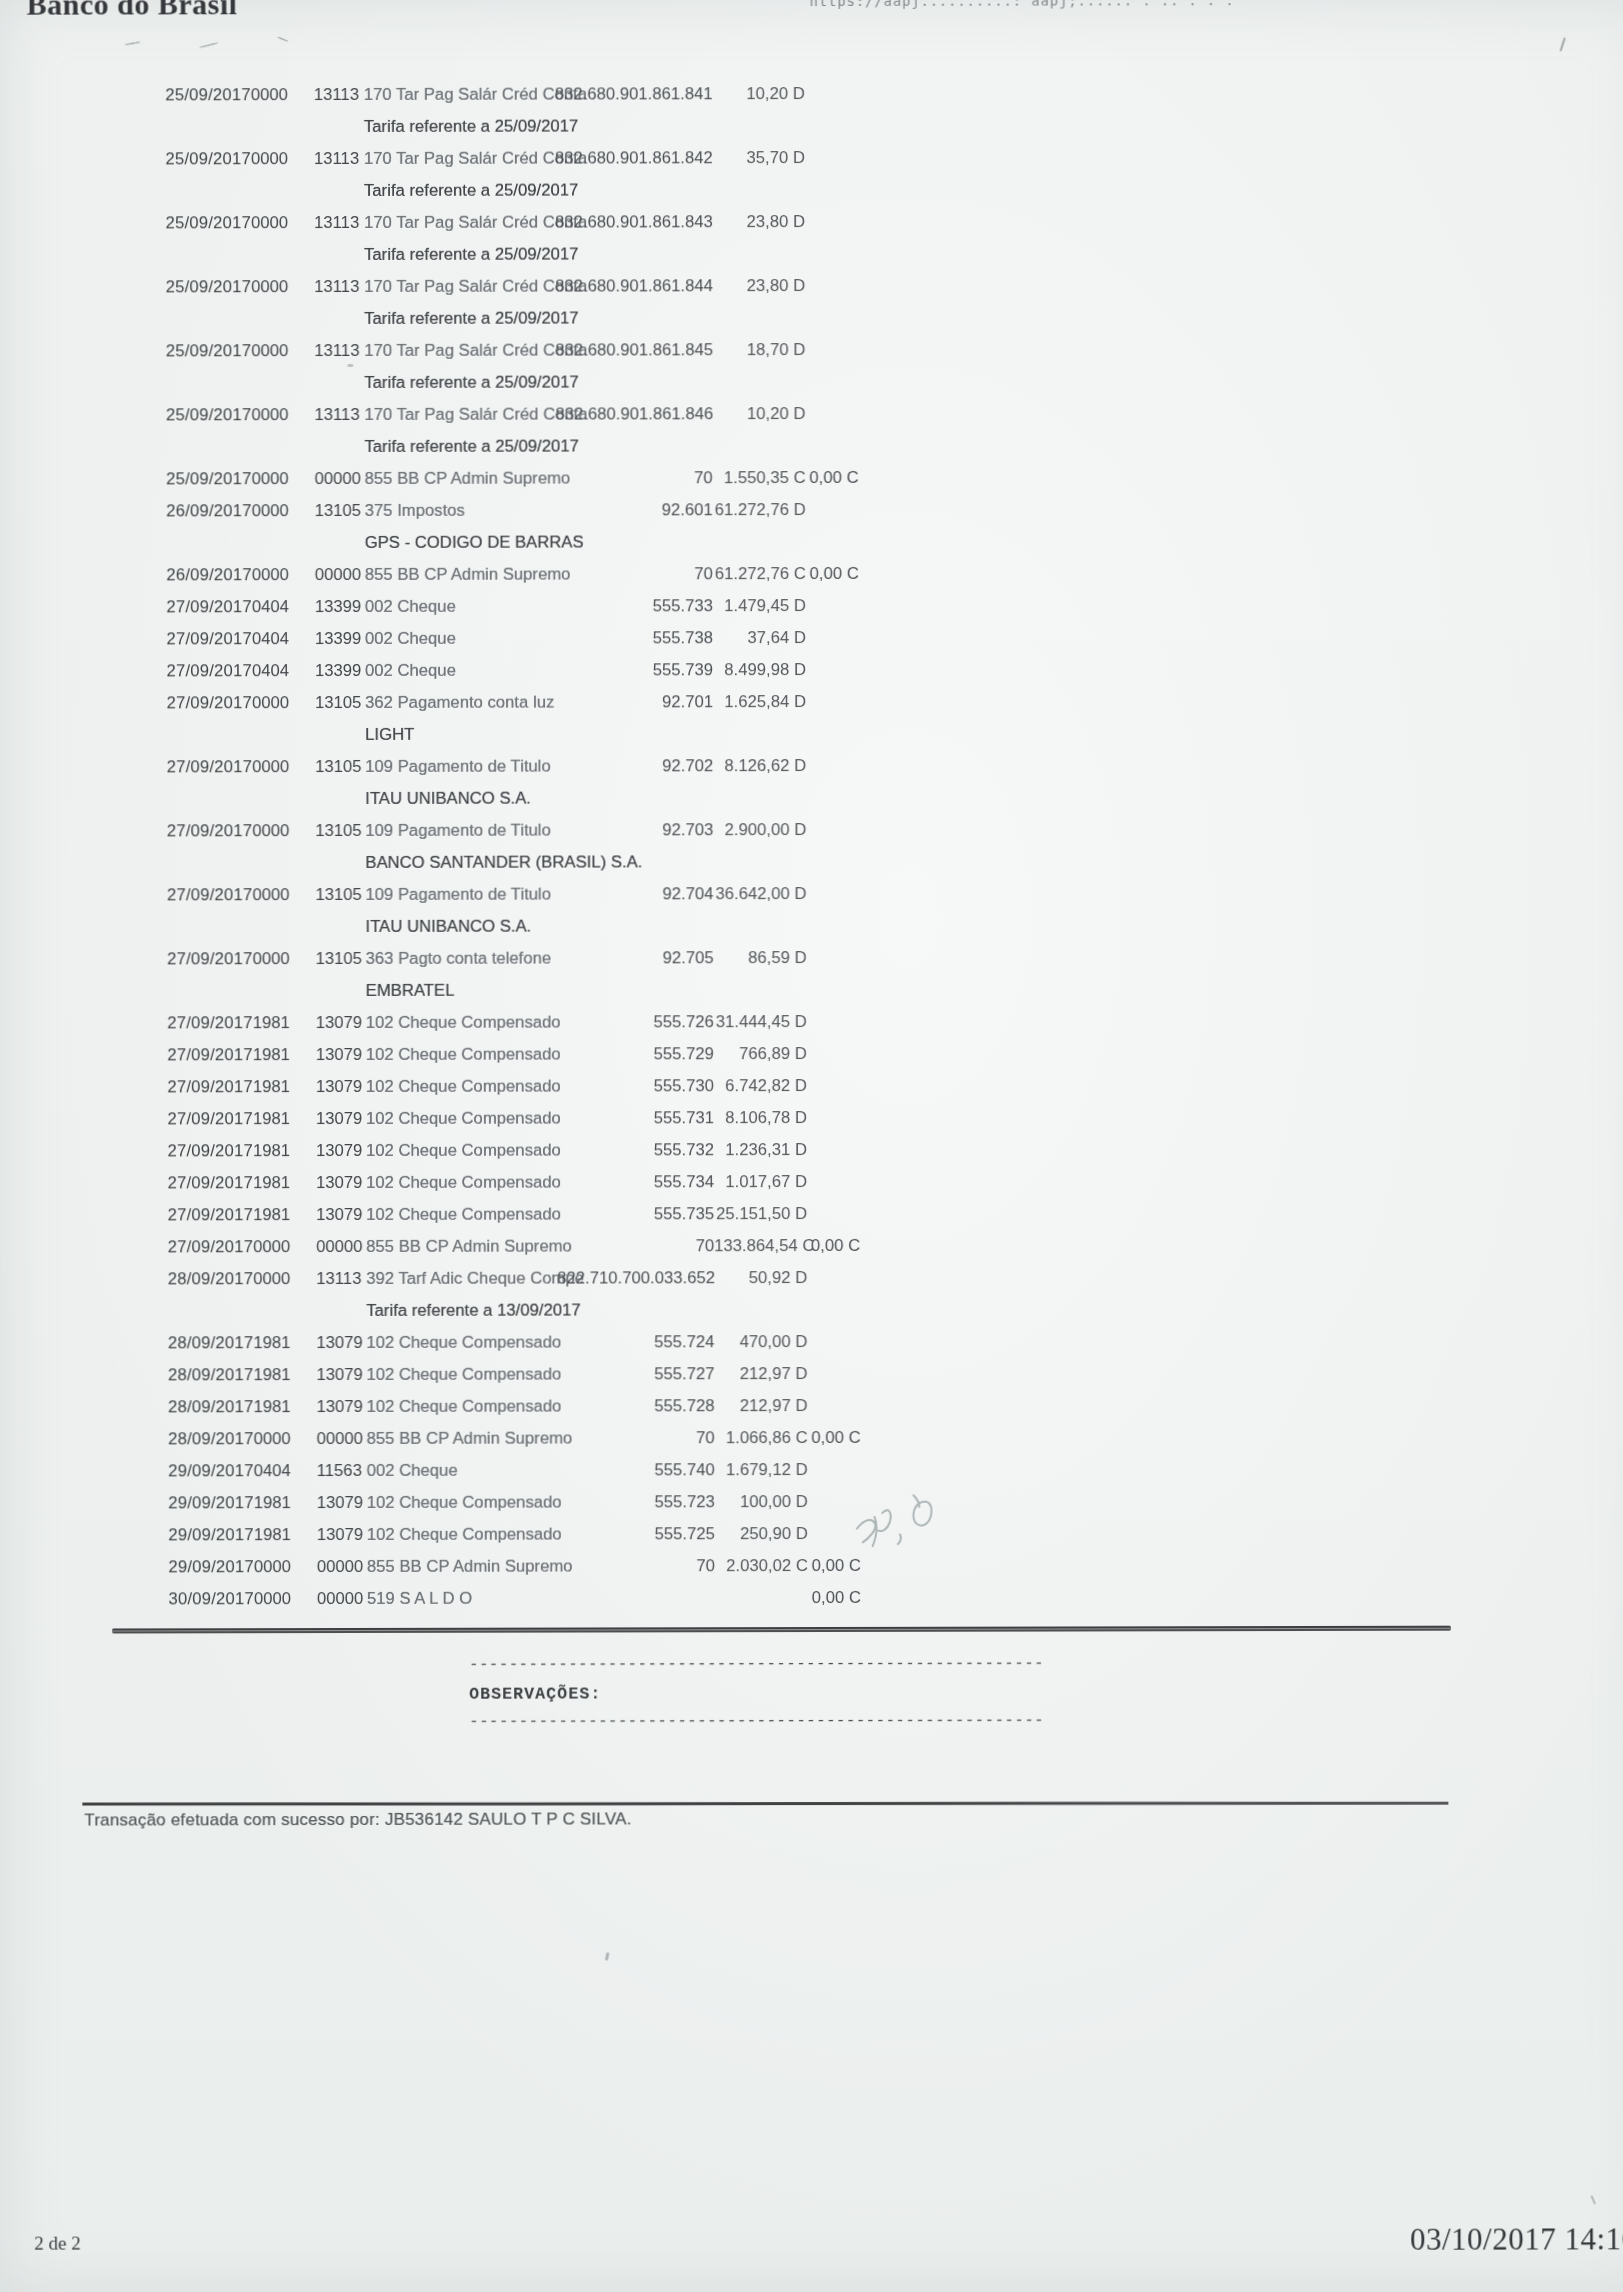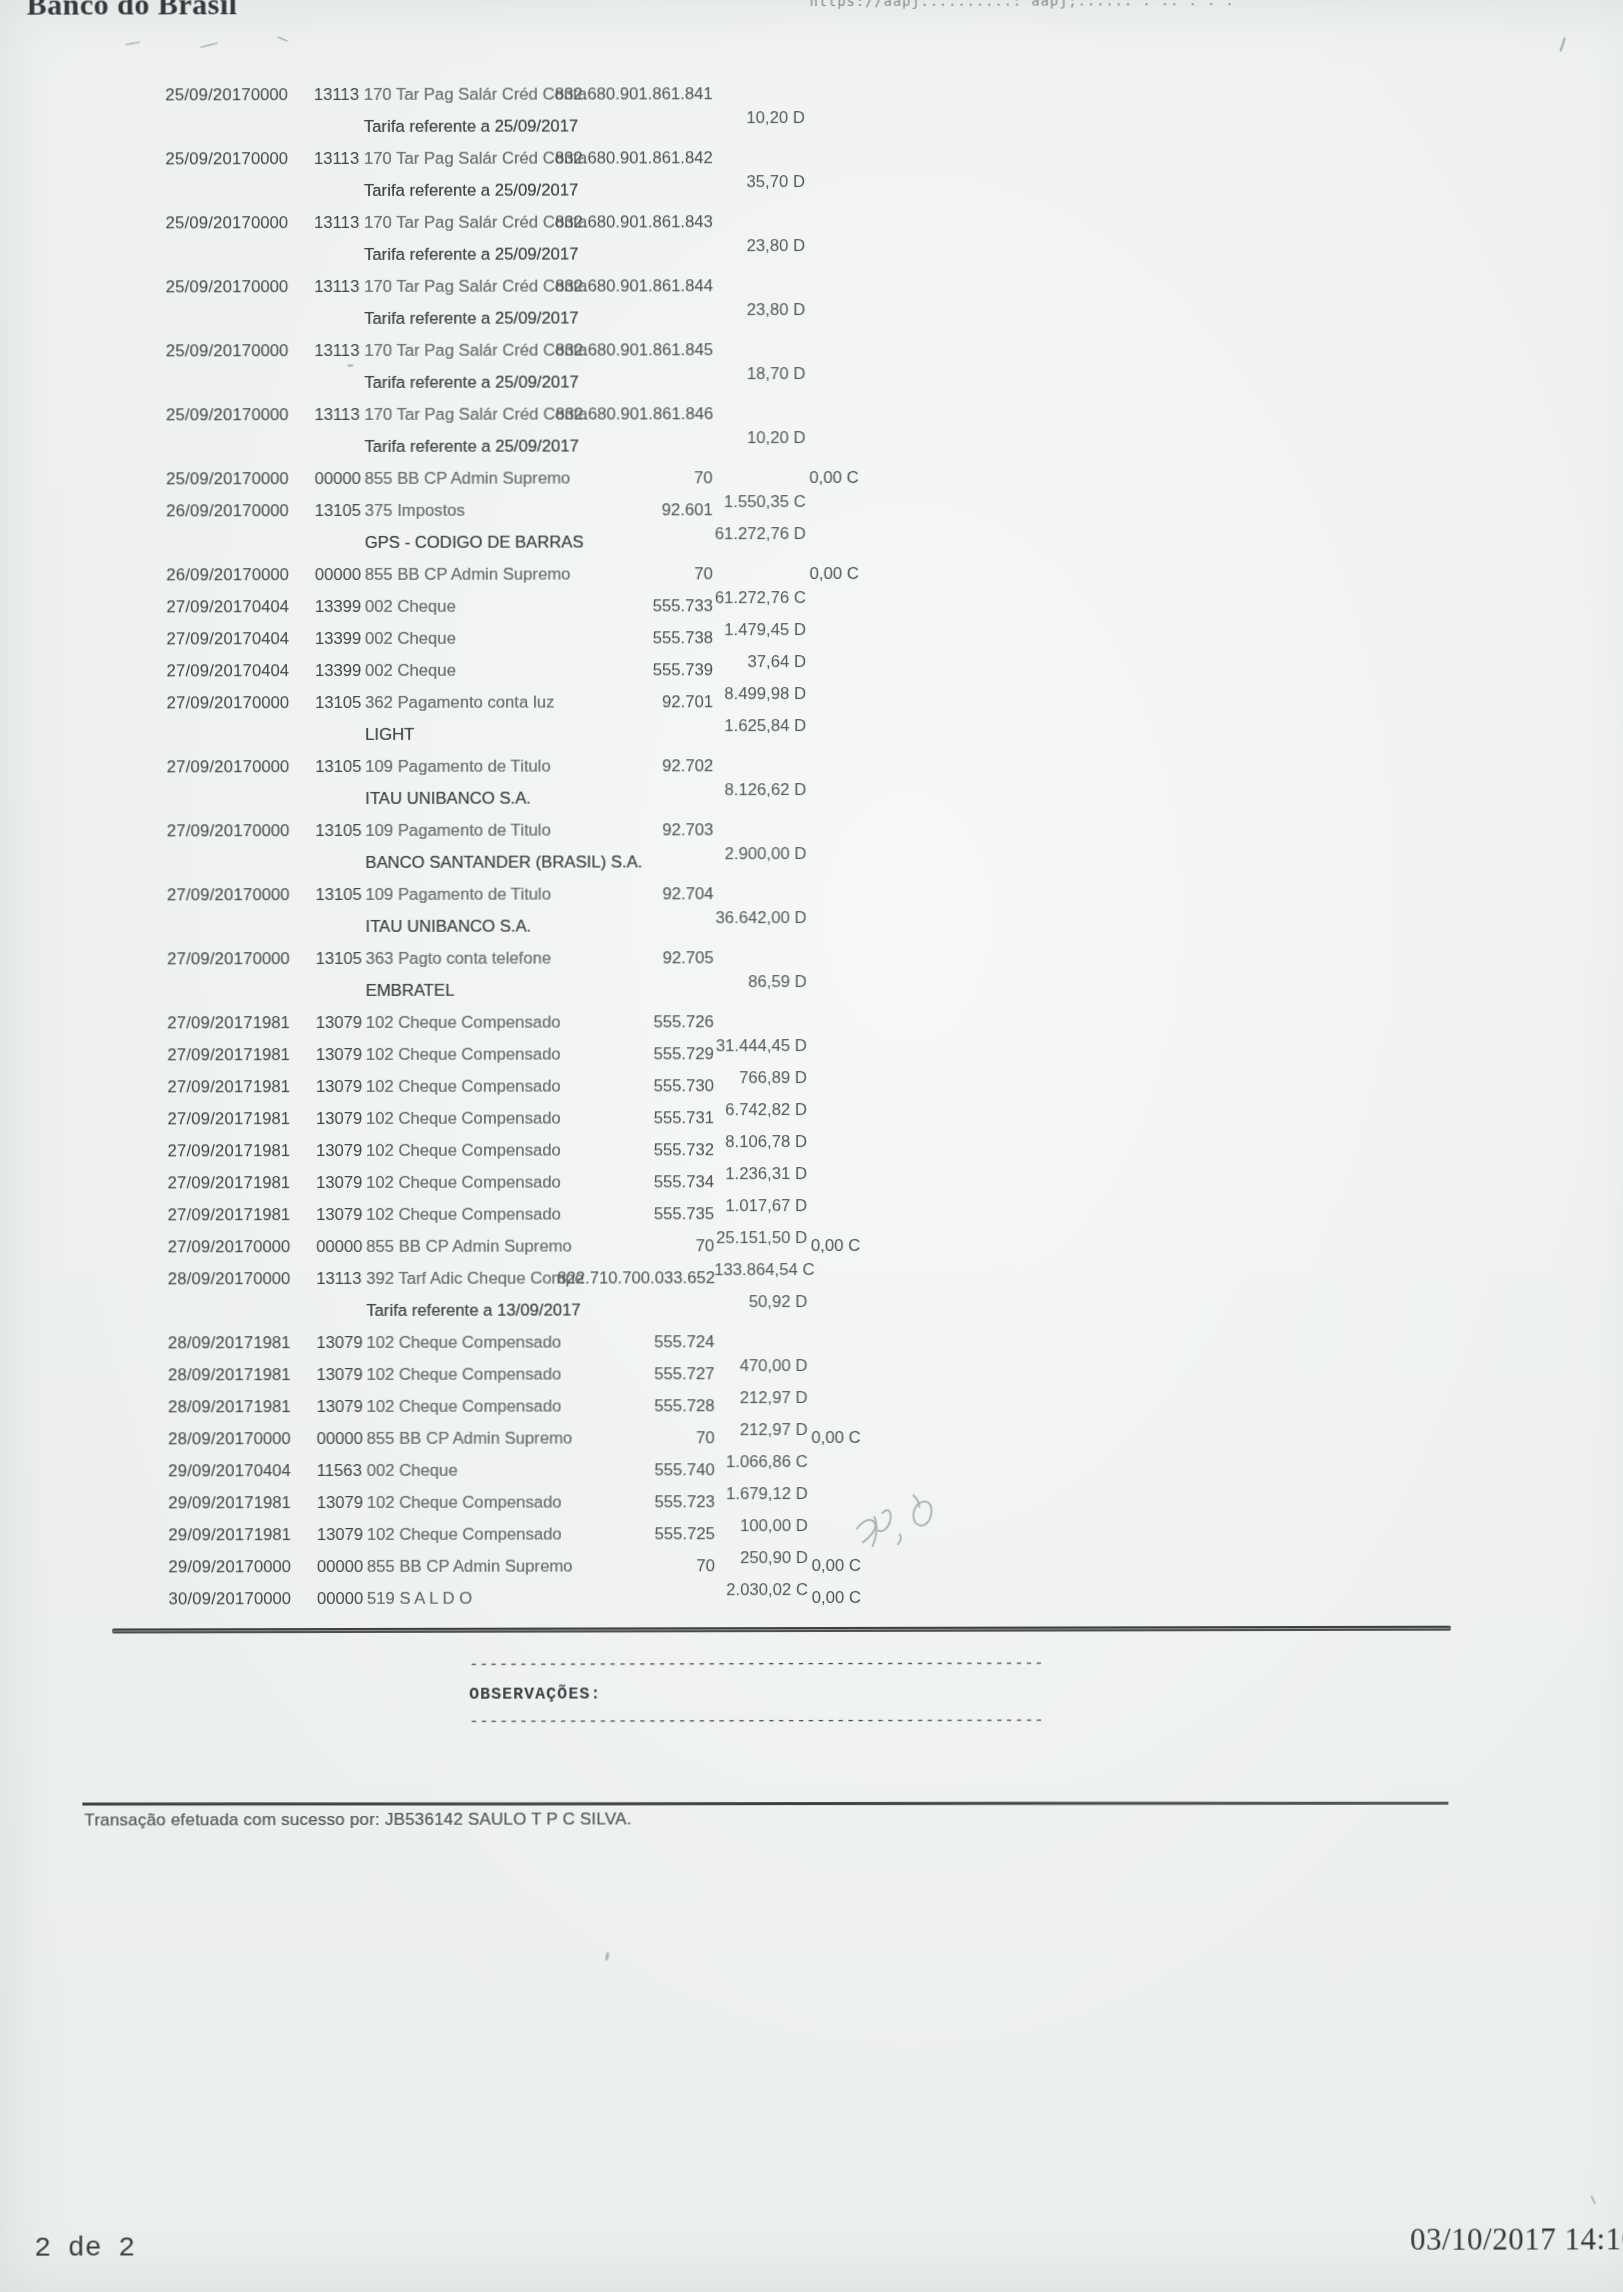--- a/index.html
+++ b/index.html
@@ -38,21 +38,21 @@
   .t-row{
     display:grid;height:32px;line-height:32px;
     grid-template-columns:142px 63px 50px 191px 157px 93px 53px;
     font-size:16.7px;
   }
   .t-row > div{white-space:nowrap;}
   .c-date{color:#3d4144;letter-spacing:0.2px;text-align:right;}
   .c-ag,.c-code{color:#404448;}
   .c-desc{color:#6e7378;overflow:visible;text-shadow:0 0 0.6px rgba(110,115,120,.8);}
   .c-doc,.c-val,.c-bal{text-align:right;color:#4a4e52;}
-  .c-val{color:#53575b;margin-top:24px;}
+  .c-val{color:#53575b;}
   .t-sub{
     height:32px;line-height:32px;margin-left:255px;
     font-size:16.7px;color:#3e4246;white-space:nowrap;
     text-shadow:0 0 0.4px rgba(62,66,70,.7);
   }
   .scan-soft{filter:contrast(.96);}
   
   .sep-thick{
     position:absolute;top:1627px;left:111px;width:1339px;height:4.9px;
     background:linear-gradient(180deg,#3a3c3e 0 2px, rgba(70,72,74,.55) 2px 2.9px, #4a4c4e 2.9px 4.9px);
@@ -68,21 +68,21 @@
   .obs-dash{font-size:15.7px;color:#4a4d50;letter-spacing:0.5px;line-height:17.6px;white-space:nowrap;}
   .obs-label{font-size:16.7px;font-weight:bold;color:#3b3e41;letter-spacing:1px;line-height:39px;}
   
   .txn-note{
     position:absolute;top:1809px;left:83px;font-size:17px;color:#54585c;
     letter-spacing:0.2px;text-shadow:0 0 0.5px rgba(84,88,92,.7);
   }
   
   .foot-left{
     position:absolute;left:32px;top:2231px;
-    font-family:Liberation Mono, monospace;font-size:28px;color:#3a3c3e;
+    font-family:Liberation Serif, serif;font-size:19px;color:#3a3c3e;
   }
   .foot-right{
     position:absolute;right:15.7px;top:2223px;
     font-family:"Liberation Serif",serif;font-size:31px;color:#323437;letter-spacing:0.5px;
   }
   
   .artifact{position:absolute;pointer-events:none;}
   .tick-tr{top:39px;left:1564px;width:2px;height:13.7px;background:rgba(90,96,100,.5);transform:rotate(18deg);}
   .speck-1{top:1952px;left:604px;width:2.9px;height:7.8px;background:rgba(100,106,110,.45);border-radius:2px;transform:rotate(12deg);}
   .speck-2{top:2197px;left:1590px;width:2px;height:8.8px;background:rgba(100,106,110,.4);transform:rotate(-24deg);}

